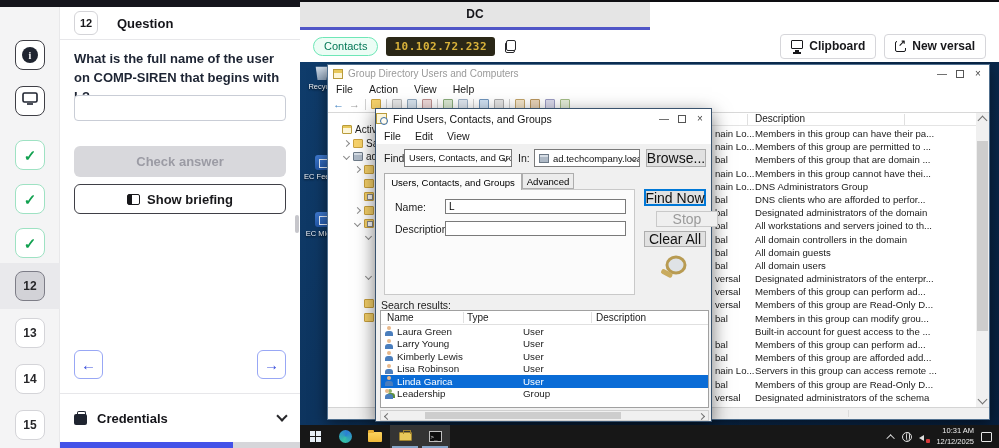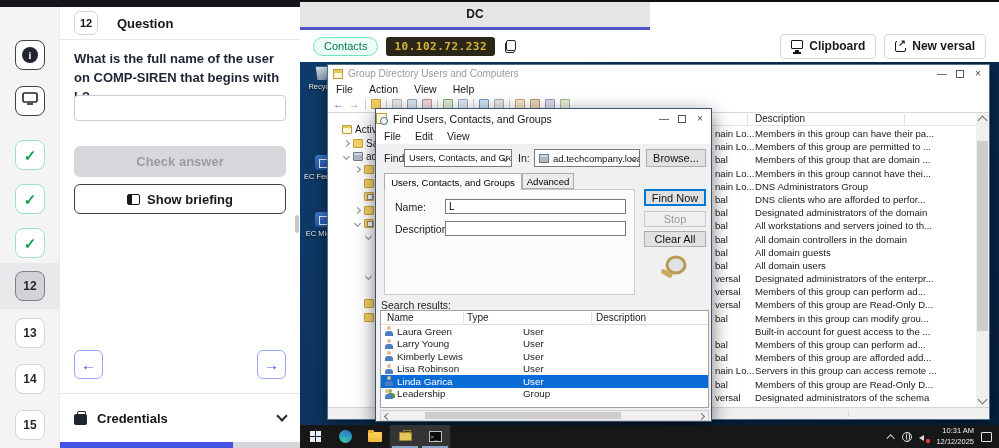--- a/index.html
+++ b/index.html
@@ -129,21 +129,21 @@
   .finddlg { position:absolute; left:75px; top:46px; width:337px; height:314px; background:#f0f0f0; border:1px solid #39536e; box-shadow:0 6px 18px rgba(0,0,0,.55); font-size:10.5px; }
   .fd-title { position:absolute; left:0; top:0; width:100%; height:19px; background:#fff; display:flex; align-items:center; padding-left:0; }
   .fd-title-txt { margin-left:6px; font-size:10.5px; color:#111; }
   .fd-ico { width:11px; height:11px; background:#fdf6d8; border:1px solid #b89b3c; position:relative; }
   .fd-ico::after { content:""; position:absolute; right:-2px; bottom:-2px; width:6px; height:6px; border:1.4px solid #3a6ea5; border-radius:50%; background:rgba(255,255,255,.7); }
   .fd-menu { position:absolute; left:0; top:19px; width:100%; height:16px; background:#fff; display:flex; gap:14px; padding-left:8px; align-items:center; font-size:10.5px; color:#1a1a1a; }
   .fd-label { position:absolute; font-size:10.5px; color:#1a1a1a; }
   .dd { position:absolute; height:18px; background:#fff; border:1px solid #7a7a7a; display:flex; align-items:center; padding:0 14px 0 4px; font-size:9.3px; color:#111; white-space:nowrap; overflow:hidden; cursor:pointer; }
   .dd .dchev { position:absolute; right:3px; top:6px; width:5px; height:5px; border-right:1.3px solid #555; border-bottom:1.3px solid #555; transform:rotate(45deg); }
   .dd .ddico { width:10px; height:9px; background:#aeb9c6; border:1px solid #6d7a88; box-shadow:inset 0 2px 0 #d6dde5; margin-right:4px; flex:none; }
-  .wbtn { position:absolute; background:#e1e1e1; border:1px solid #adadad; font-size:11px; color:#111; display:flex; align-items:center; justify-content:center; cursor:pointer; font-family:"Liberation Sans",sans-serif; }
+  .wbtn { position:absolute; background:#e1e1e1; border:1px solid #adadad; font-size:14px; color:#111; display:flex; align-items:center; justify-content:center; cursor:pointer; font-family:"Liberation Sans",sans-serif; }
   .wbtn.default { border:1px solid #0078d7; box-shadow:inset 0 0 0 1px #0078d7; }
   .wbtn.disabled { color:#9a9a9a; background:#efefef; border-color:#c9c9c9; }
   .fd-tab { position:absolute; top:64px; height:16px; display:flex; align-items:center; justify-content:center; font-size:9.6px; border:1px solid #adadad; cursor:pointer; }
   .fd-tab.active { background:#fbfbfb; border-bottom:none; z-index:2; height:17px; }
   .fd-tab.idle { background:#ececec; }
   .fd-page { position:absolute; left:8px; top:80px; width:251px; height:106px; background:#fbfbfb; border:1px solid #c9c9c9; }
   .fd-input { position:absolute; height:15px; background:#fff; border:1px solid #7a7a7a; font-size:10px; padding:0 3px; font-family:"Liberation Sans",sans-serif; }
   .fd-srlabel { position:absolute; left:5px; top:190px; font-size:10.5px; color:#1a1a1a; }
   .fd-list { position:absolute; left:4px; top:201px; width:329px; height:98px; background:#fff; border:1px solid #a0a0a0; overflow:hidden; }
   .fl-head { position:relative; height:14px; border-bottom:1px solid #e0e0e0; font-size:10px; color:#1a1a1a; }
@@ -541,21 +541,21 @@
 
         <div class="fd-tab active" style="left:8px;width:138px">Users, Contacts, and Groups</div>
         <div class="fd-tab idle" style="left:146px;width:52px">Advanced</div>
         <div class="fd-page">
           <span class="fd-label" style="left:10px;top:11px">Name:</span>
           <input class="fd-input" style="left: 60px; top: 9px; width: 181px;" value="L">
           <span class="fd-label" style="left:10px;top:33px">Description:</span>
           <input class="fd-input" style="left: 60px; top: 31px; width: 181px;" value="">
         </div>
         <button class="wbtn default" style="left:268px;top:80px;width:62px;height:17px">Find Now</button>
-        <button class="wbtn disabled" style="left:268px;top:102px;width:62px;height:16px">Stop</button>
+        <button class="wbtn disabled" style="left:280px;top:102px;width:62px;height:16px">Stop</button>
         <button class="wbtn" style="left:268px;top:122px;width:62px;height:16px">Clear All</button>
         <span class="mag">
           <svg width="30" height="26" viewBox="0 0 30 26">
             <ellipse cx="17" cy="10" rx="9" ry="8" fill="#dfe3e6" stroke="#b89b52" stroke-width="3"></ellipse>
             <rect x="2" y="16" width="12" height="5" rx="2" fill="#c9ab5e" transform="rotate(28 8 18)"></rect>
           </svg>
         </span>
 
         <span class="fd-srlabel">Search results:</span>
         <div class="fd-list">

